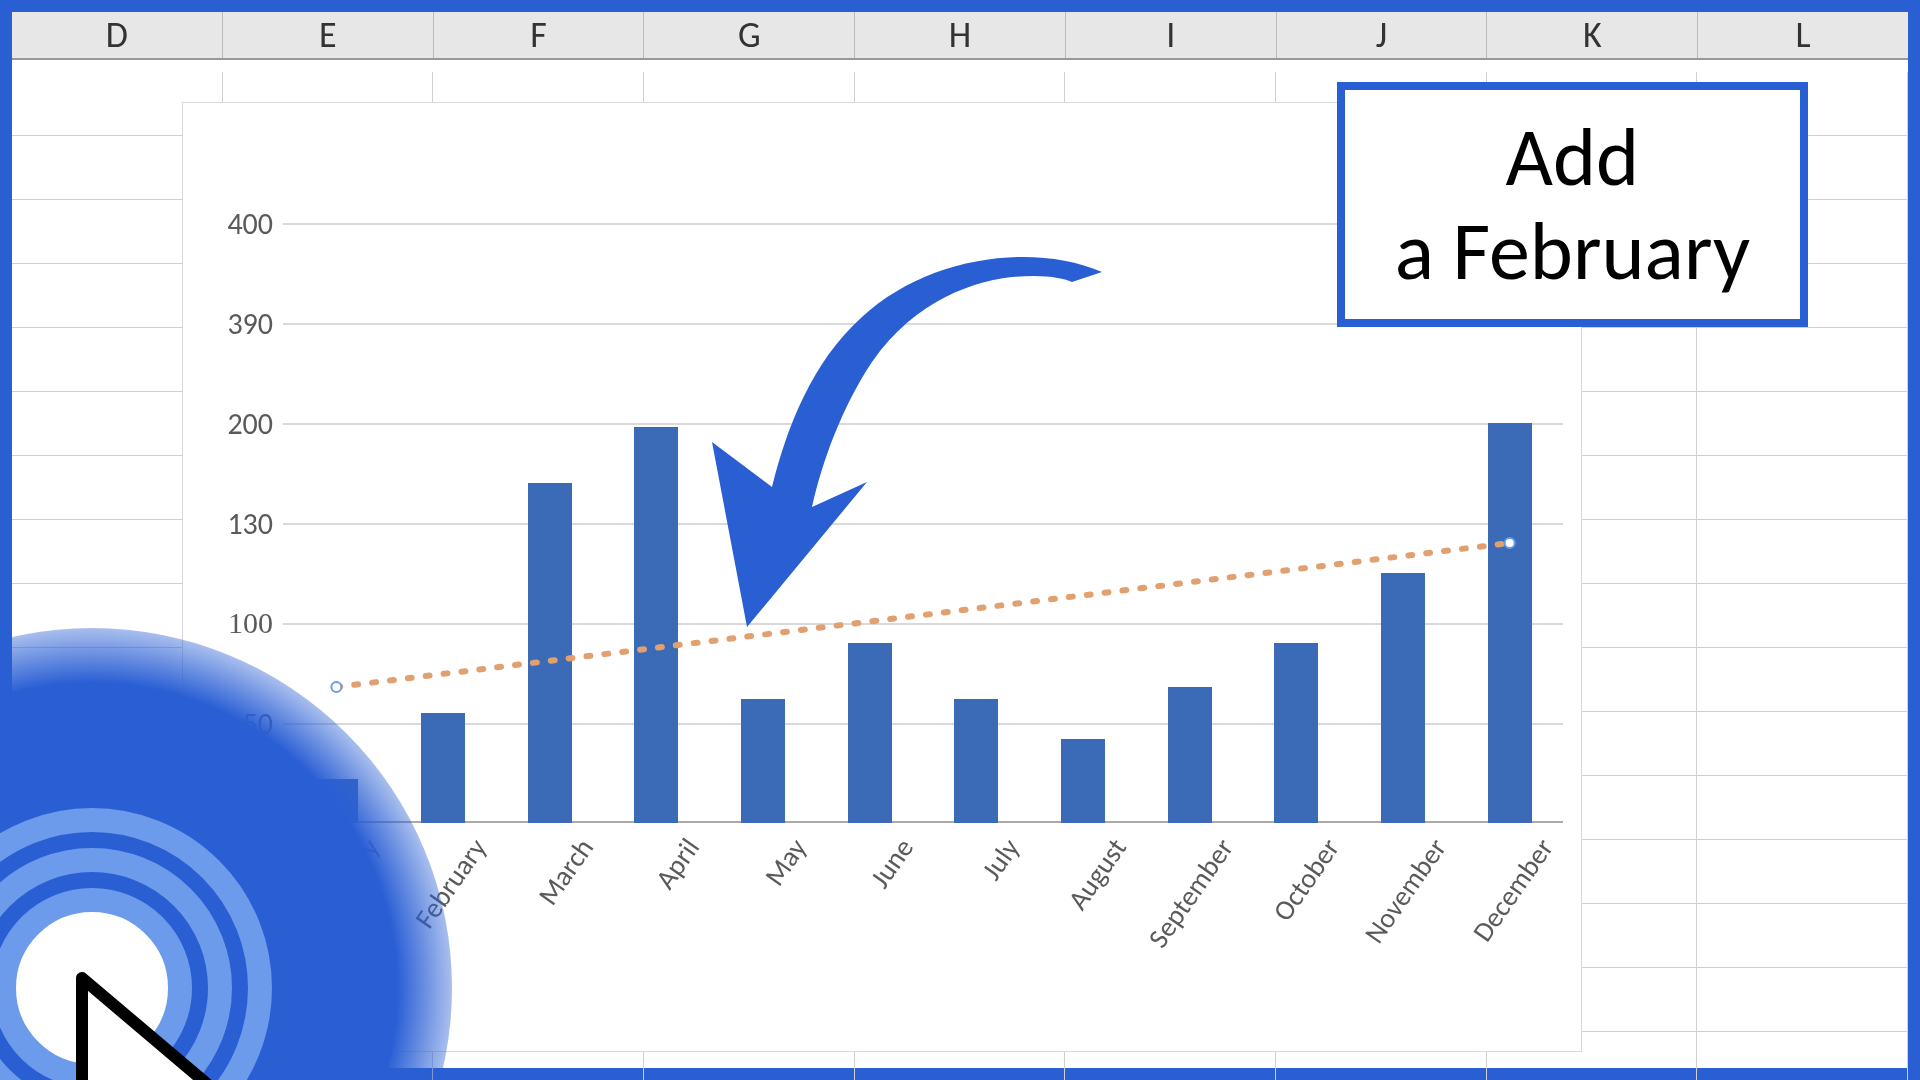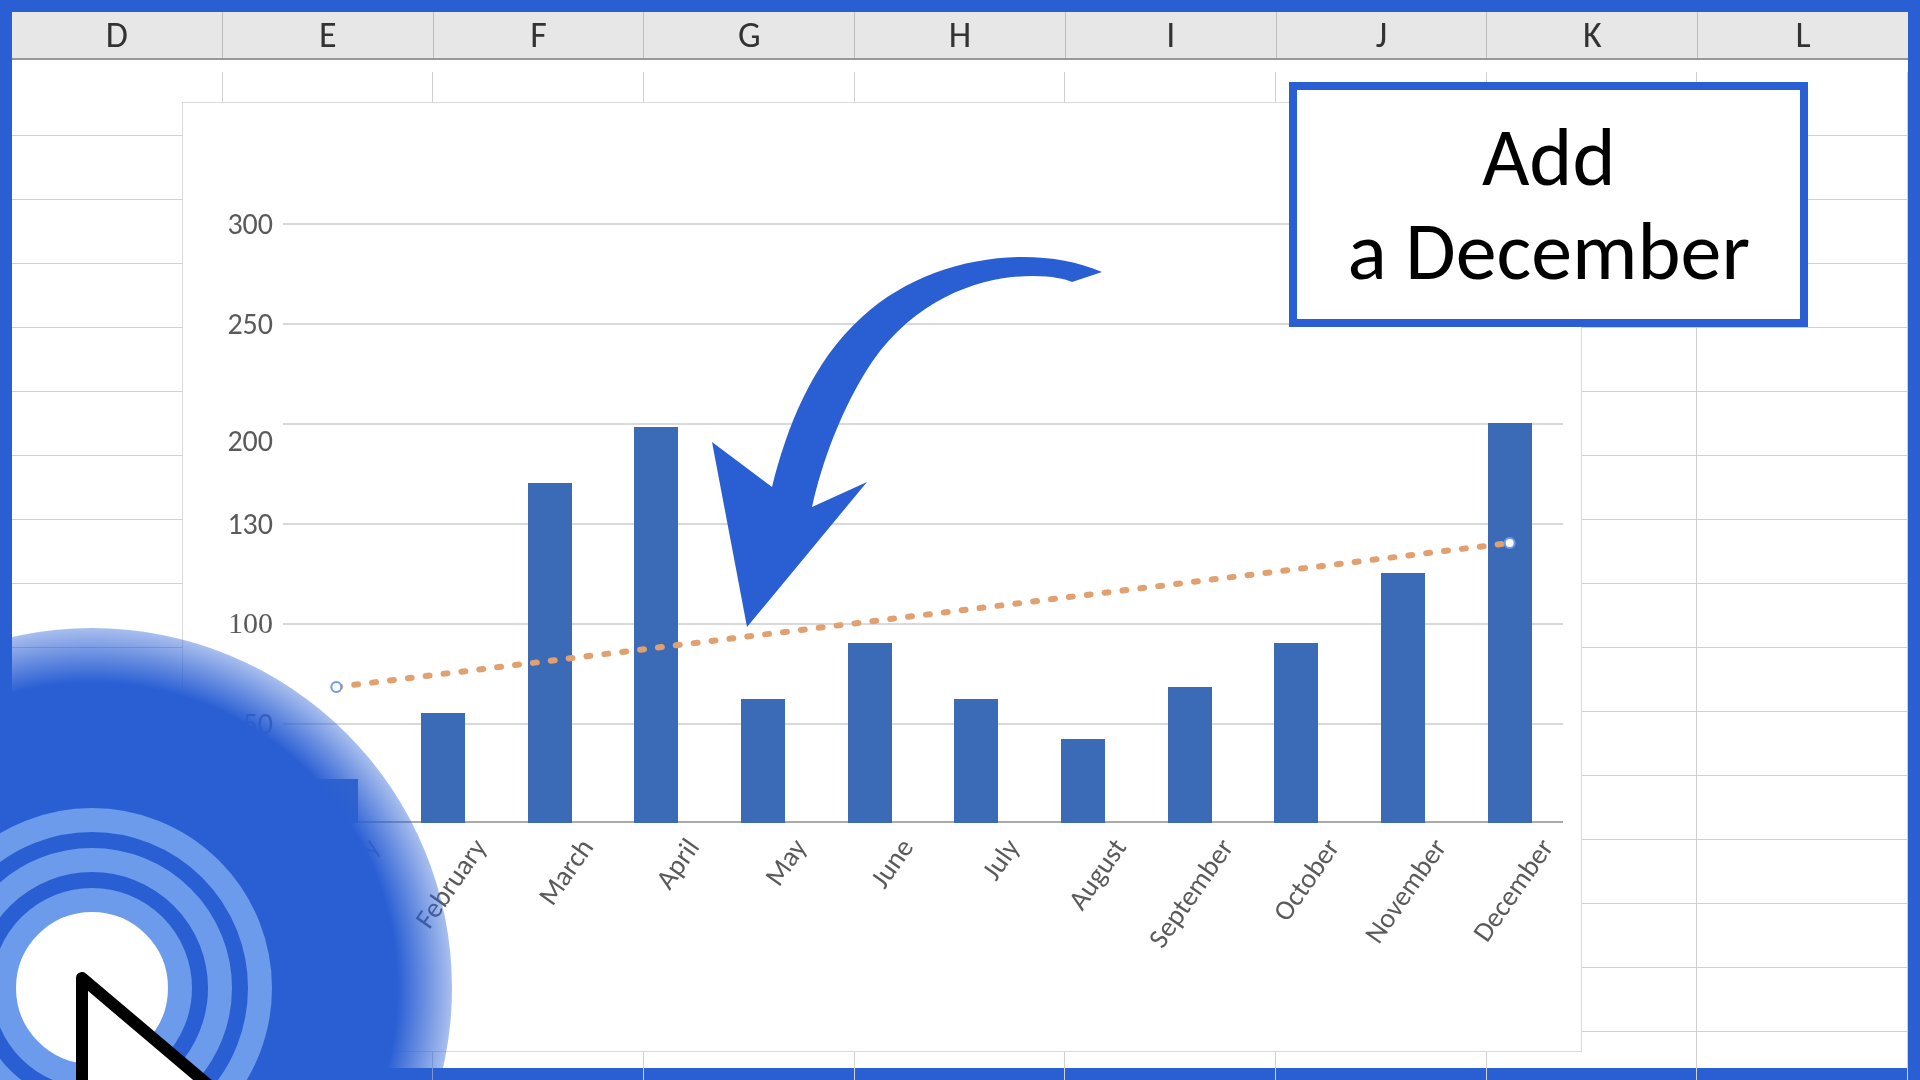--- a/index.html
+++ b/index.html
@@ -370,25 +370,25 @@
   <div class="chart-box">
     <div class="plot-area" id="plot">
         <div class="y-tick" style="top: 600px;">0</div>
         <div class="gridline" style="top: 500px;"></div>
         <div class="y-tick" style="top: 500px;">50</div>
         <div class="gridline" style="top: 400px;"></div>
         <div class="y-tick" style="top: 400px; font-family: Liberation Serif, serif;">100</div>
         <div class="gridline" style="top: 300px;"></div>
         <div class="y-tick" style="top: 300px;">130</div>
         <div class="gridline" style="top: 200px;"></div>
-        <div class="y-tick" style="top: 217px;">200</div>
+        <div class="y-tick" style="top: 200px;">200</div>
         <div class="gridline" style="top: 100px;"></div>
-        <div class="y-tick" style="top: 100px;">250</div>
+        <div class="y-tick" style="top: 100px;">390</div>
         <div class="gridline" style="top: 0px;"></div>
-        <div class="y-tick" style="top: 0px;">300</div>
+        <div class="y-tick" style="top: 0px;">400</div>
         <div class="axis-line"></div>
         <div class="bar" style="left: 31.3333px; height: 44px;"></div>
         <div class="x-label" style="left: 63.3333px;">January</div>
         <div class="bar" style="left: 138px; height: 110px;"></div>
         <div class="x-label" style="left: 170px;">February</div>
         <div class="bar" style="left: 244.667px; height: 340px;"></div>
         <div class="x-label" style="left: 276.667px;">March</div>
         <div class="bar" style="left: 351.333px; height: 396px;"></div>
         <div class="x-label" style="left: 383.333px;">April</div>
         <div class="bar" style="left: 458px; height: 124px;"></div>
@@ -414,21 +414,21 @@
         </svg>
       </div>
   </div>
 
   <svg class="arrow-svg" viewBox="0 0 420 420">
     <path d="M 370 50 C 350 40, 240 30, 170 130 C 140 175, 120 230, 110 275 L 165 250 L 45 395 L 10 210 L 70 255 C 85 195, 110 130, 160 85 C 225 25, 330 10, 400 40 Z" fill="#2a5fd4"></path>
   </svg>
 
   <div class="callout">
     <div class="line">Add</div>
-    <div class="line">a December</div>
+    <div class="line">a February</div>
   </div>
 
   <div class="logo-circle">
     <div class="logo-inner">
       <div class="ring ring1"></div>
       <div class="ring ring2"></div>
       <div class="ring ring3b"></div>
       <svg class="cursor-svg" viewBox="0 0 100 120">
         <path d="M 10 5 L 10 95 L 35 72 L 50 105 L 65 98 L 50 66 L 82 66 Z" fill="#fff" stroke="#000" stroke-width="6" stroke-linejoin="round"></path>
       </svg>

